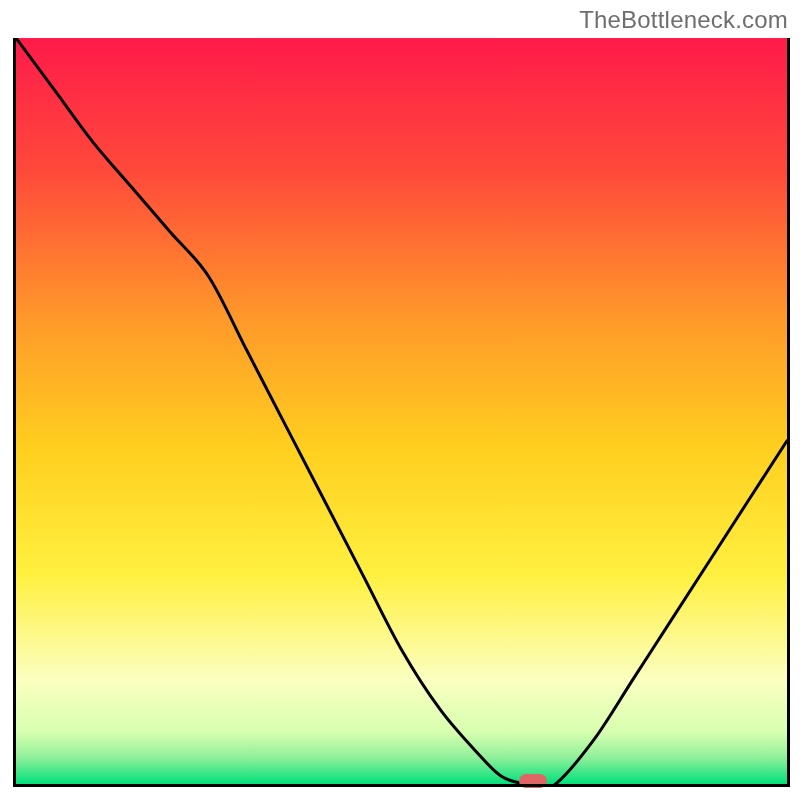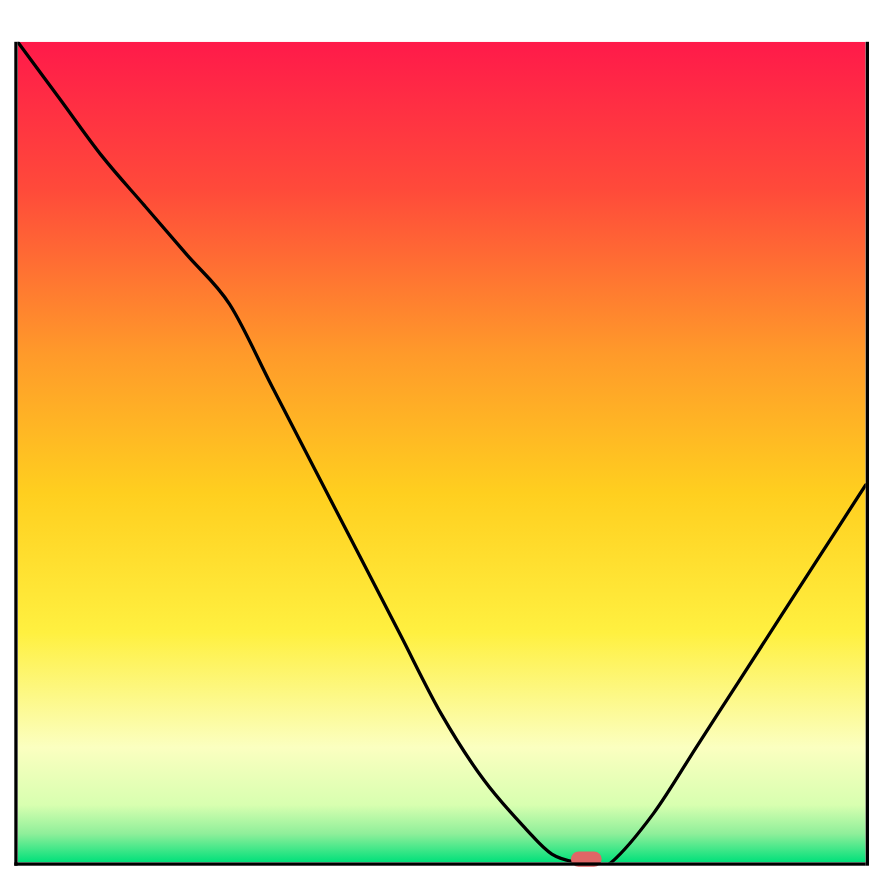--- a/index.html
+++ b/index.html
@@ -71,20 +71,21 @@
     background: #e06666;
     z-index: 4;
     transform: translate(-50%, -50%);
   }
 </style>
 </head>
 <body>
 
 <div class="canvas">
 
+  <div class="watermark">TheBottleneck.com</div>
 
   <svg class="bg" viewBox="0 0 771 746" preserveAspectRatio="none">
     <defs>
       <linearGradient id="g" x1="0" y1="0" x2="0" y2="1">
         <stop offset="0%" stop-color="#ff1a4a"></stop>
         <stop offset="18%" stop-color="#ff4a3a"></stop>
         <stop offset="38%" stop-color="#ff9a2a"></stop>
         <stop offset="55%" stop-color="#ffcf1f"></stop>
         <stop offset="72%" stop-color="#fff040"></stop>
         <stop offset="86%" stop-color="#fbffc0"></stop>

